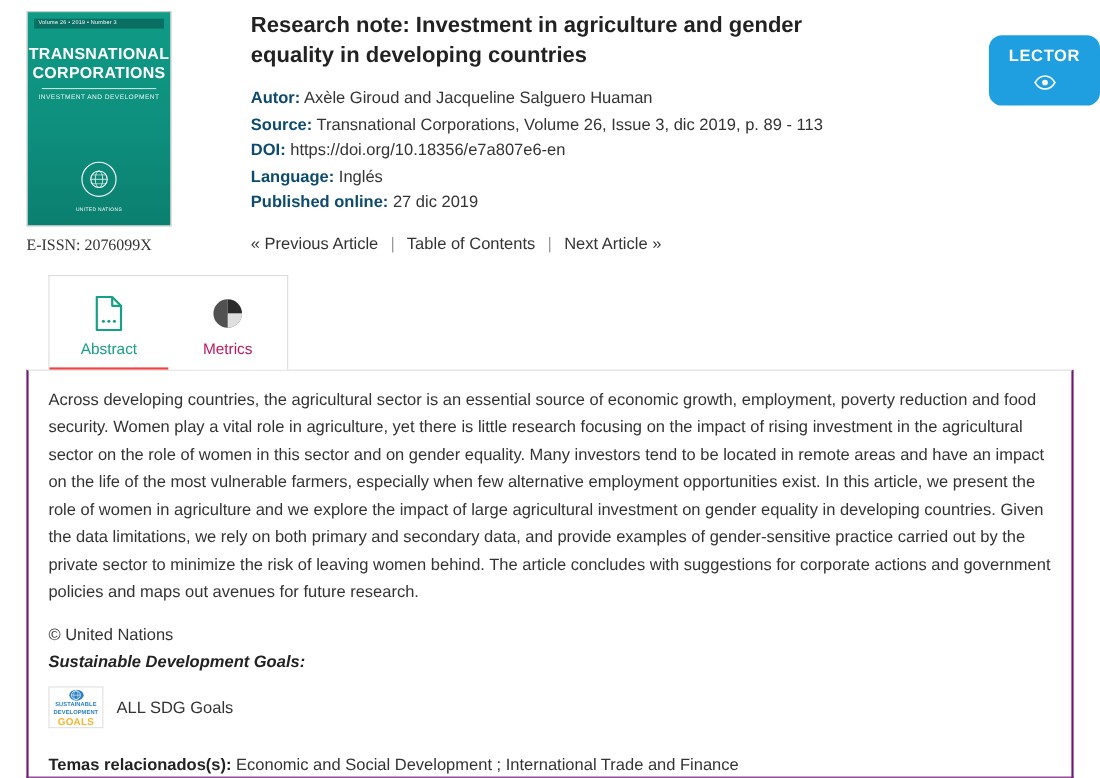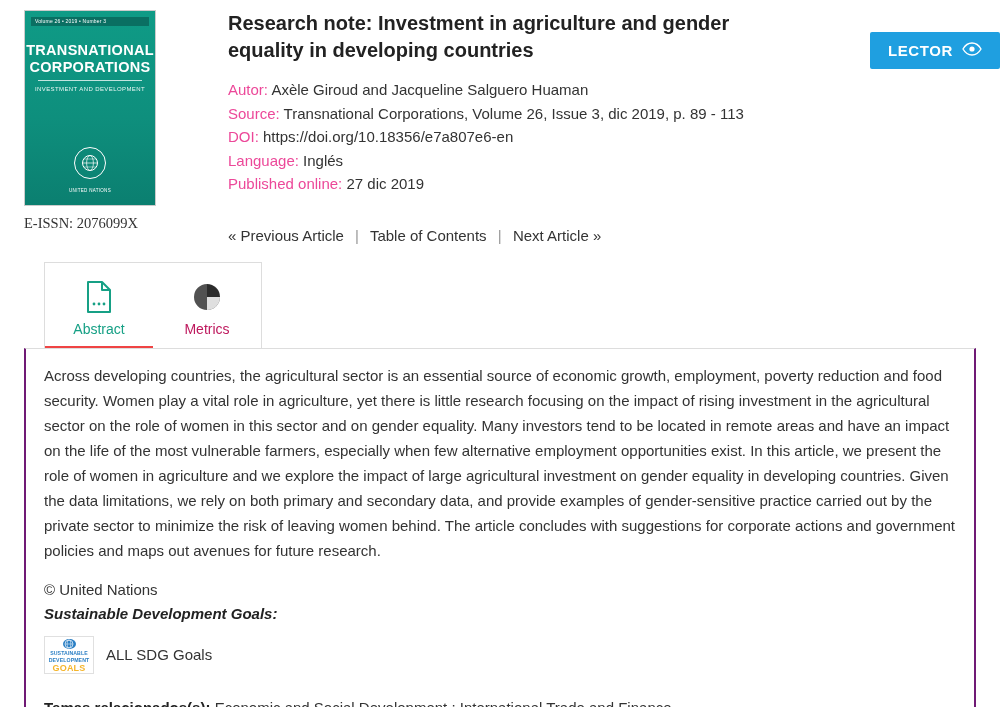--- a/index.html
+++ b/index.html
@@ -115,51 +115,52 @@
     font-weight: bold;
     color: #222222;
     max-width: 570px;
   }
   .meta-lines {
     margin-top: 14px;
     font-size: 15px;
     line-height: 23.5px;
     color: #333333;
   }
-  .meta-lines .lbl { font-weight: normal; color: #ec4899; }
+  .meta-lines .lbl { font-weight: bold; color: #0c4a6e; }
   .meta-lines .val { color: #333333; }
 
   .nav-links {
-    margin-top: 31px;
+    margin-top: 17px;
     font-size: 15px;
     color: #333333;
   }
   .nav-links a {
     color: #333333;
     text-decoration: none;
   }
   .nav-links .sep { color: #999999; padding: 0 7px; }
 
   .lector-btn {
     position: absolute;
     top: 22px;
     right: 0;
     background: #1f9fe0;
     color: #ffffff;
     border: none;
-    border-radius: 2px;
+    border-radius: 12px;
     padding: 10px 18px;
     font-size: 15px;
     font-weight: bold;
     letter-spacing: .6px;
     display: flex;
     align-items: center;
     gap: 9px;
     cursor: pointer;
     font-family: "Liberation Sans", sans-serif;
+    flex-direction: column;
   }
   .lector-btn .eye { display: block; }
 
   
   .tabs {
     margin: 18px 0 0 44px;
     display: flex;
     width: 218px;
     border: 1px solid #dddddd;
     border-bottom: none;

